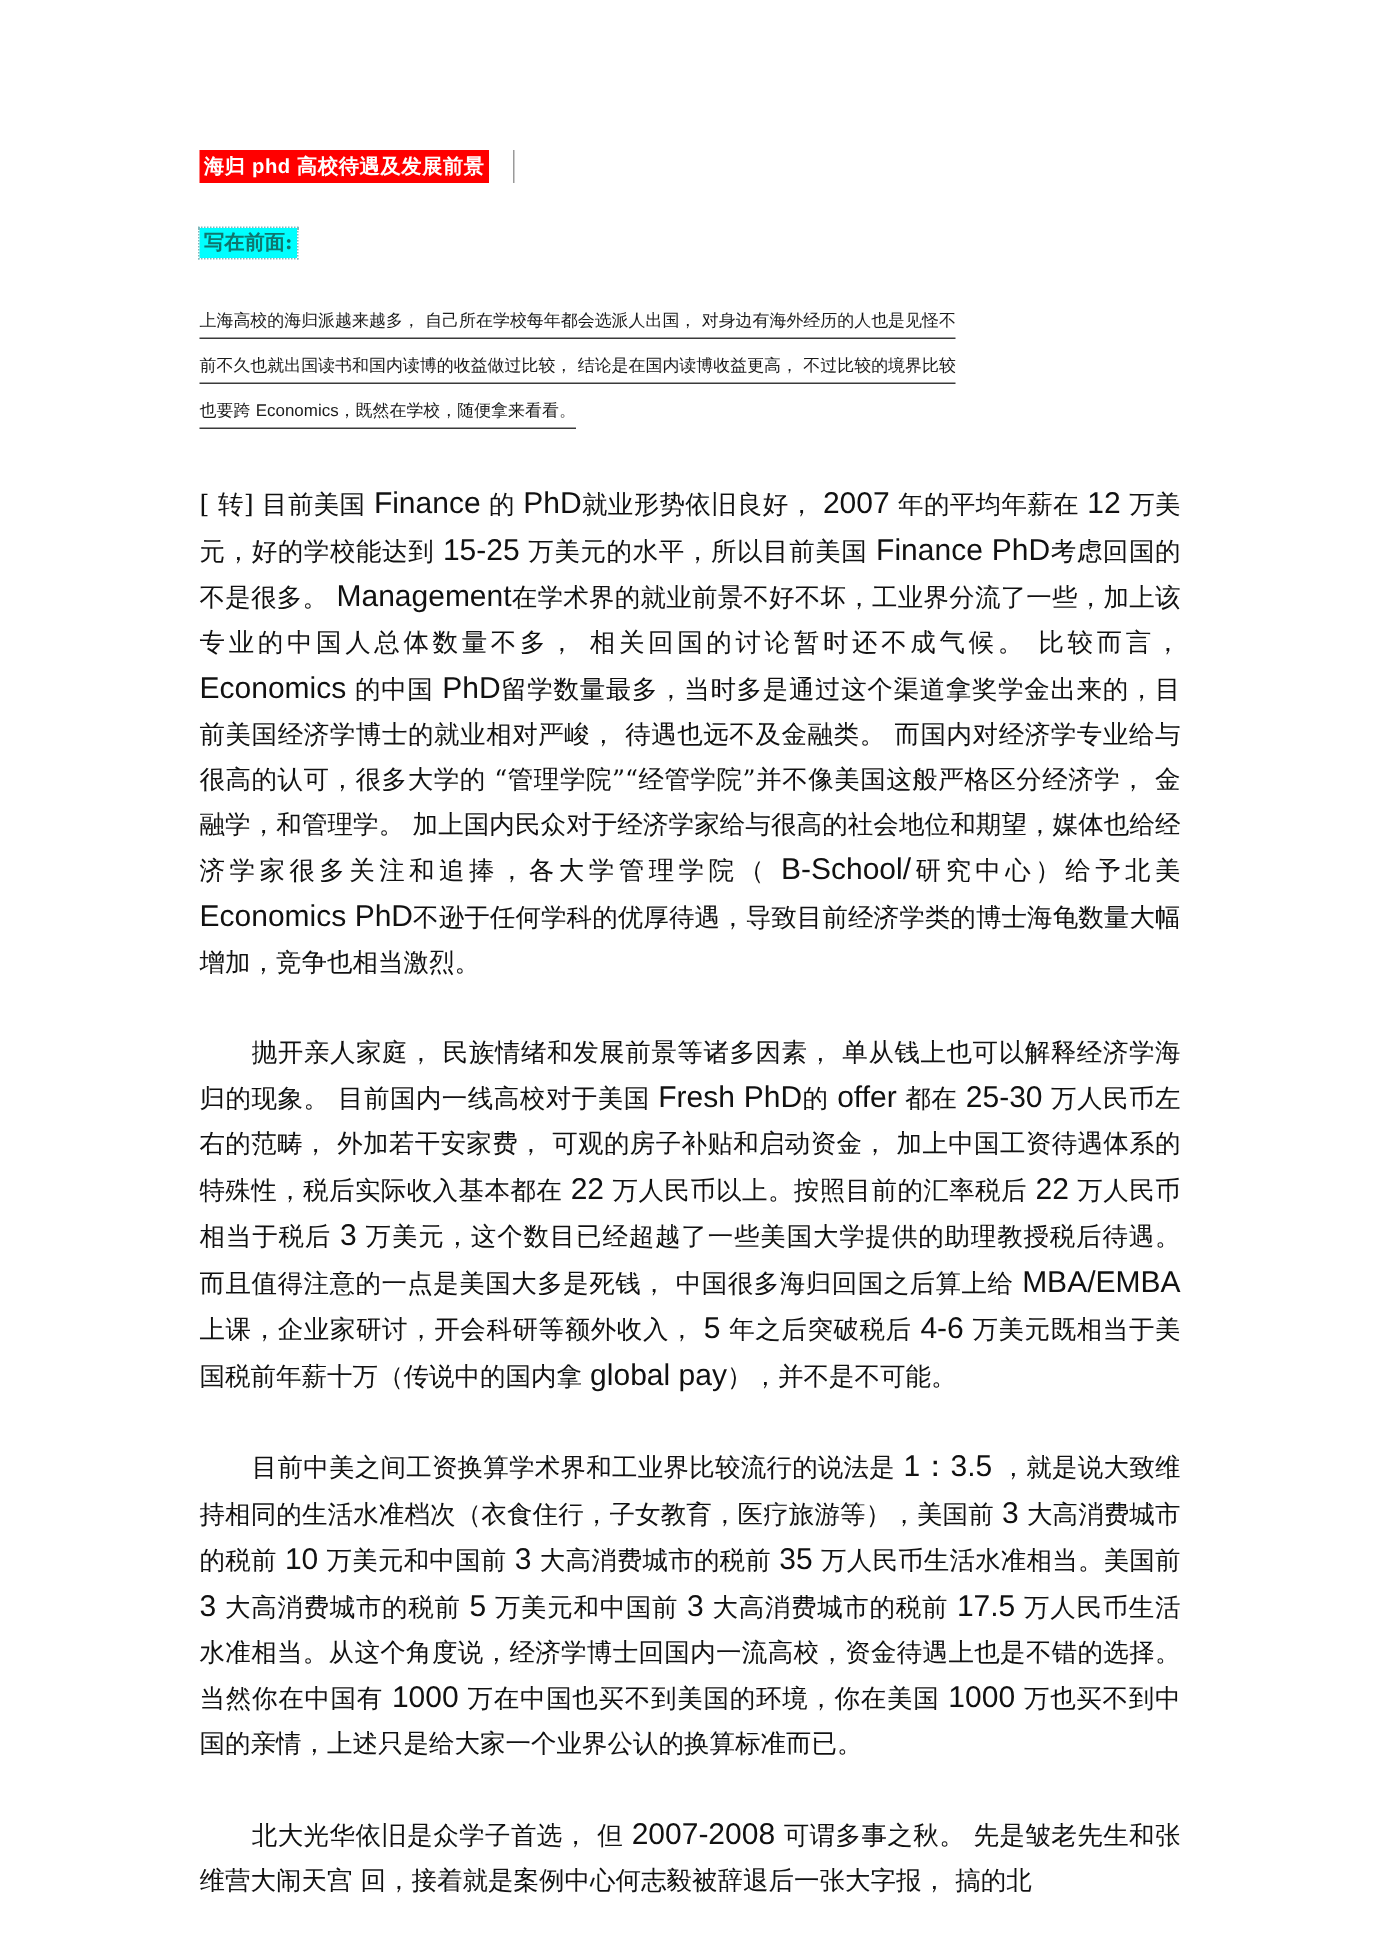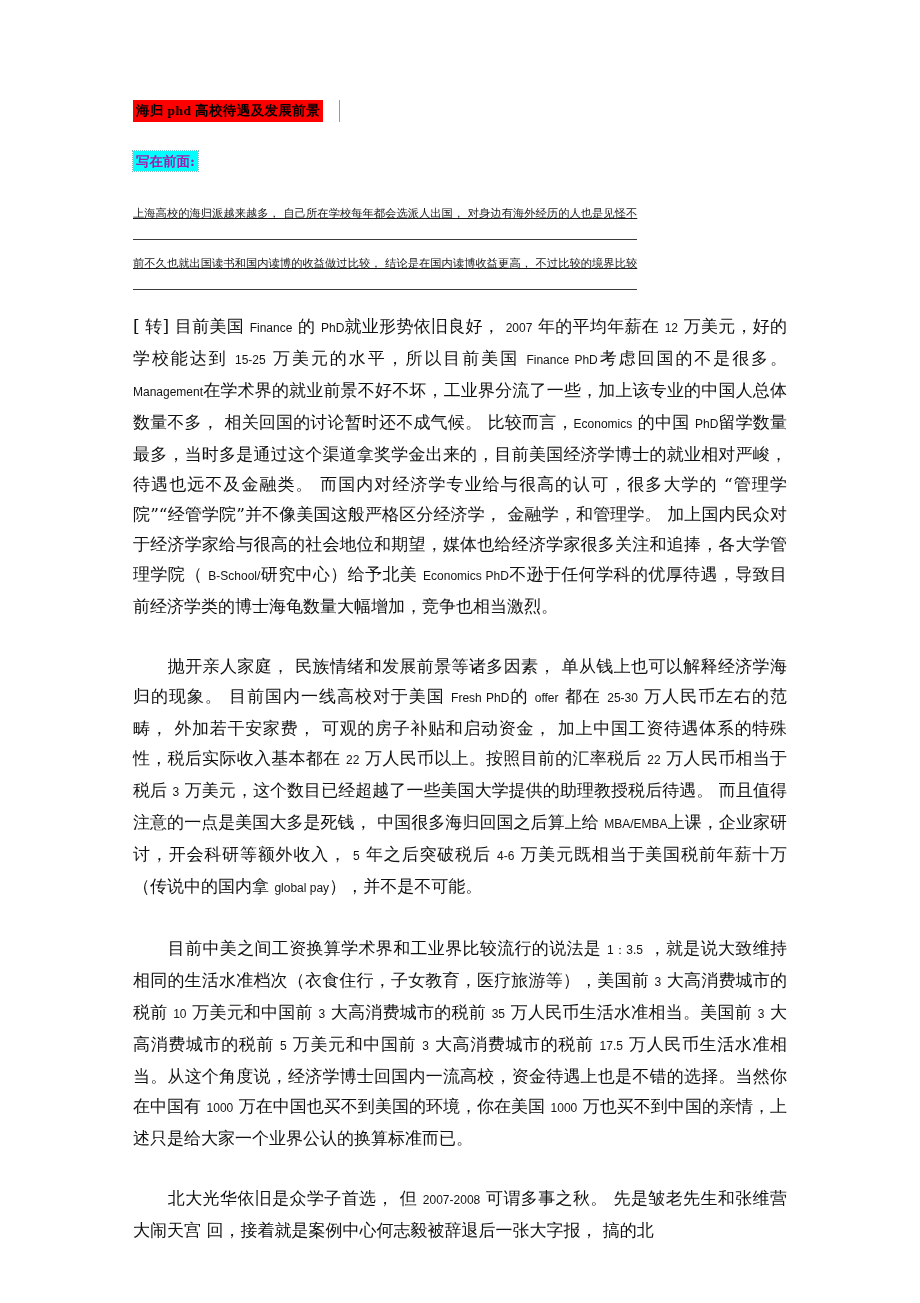--- a/index.html
+++ b/index.html
@@ -26,22 +26,22 @@
 
   
   .title-row {
     display: flex;
     align-items: stretch;
     margin: 0 0 0 0;
     height: 22px;
   }
   .title-highlight {
     background: #ff0000;
-    color: #000000;
-    font-family: Liberation Serif, serif;
+    color: #ffffff;
+    font-family: Liberation Sans, sans-serif;
     font-size: 13.5px;
     line-height: 22px;
     font-weight: 600;
     letter-spacing: 0.4px;
     padding: 0 3px;
     white-space: nowrap;
     display: inline-block;
   }
   .title-caret {
     width: 1px;
@@ -50,21 +50,21 @@
     align-self: stretch;
   }
 
   
   .subtitle-row {
     margin-top: 29px;
     height: 20px;
   }
   .subtitle-highlight {
     background: #00ffff;
-    color: #a21caf;
+    color: #0f766e;
     font-family: "DejaVu Serif", "Liberation Serif", serif;
     font-size: 13.5px;
     line-height: 20px;
     font-weight: 600;
     padding: 0 3px;
     white-space: nowrap;
     display: inline-block;
     outline: 1px dotted #7fb8bb;
     outline-offset: 0px;
   }
@@ -78,25 +78,24 @@
     text-justify: inter-character;
     color: #1a1a1a;
     margin: 0;
   }
   .note-block .ln {
     display: block;
     white-space: nowrap;
   }
   .note-block .ln > span {
     border-bottom: 1px solid #3a3a3a;
-    padding-bottom: 19px;
-    text-decoration: underline;
+    padding-bottom: 5px;
   }
   #note-1 { margin-top: 28px; }
-  #note-2 { margin-top: 20px; }
+  #note-2 { }
 
   .note-block .lat {
     font-family: "Liberation Sans", sans-serif;
     font-size: 11.3px;
   }
 
   
   .body-block {
     font-family: "DejaVu Serif", "Liberation Serif", serif;
     font-size: 17px;
@@ -111,21 +110,21 @@
     margin: 0 0 30px 0;
     text-align: justify;
   }
   .body-block p.indent {
     text-indent: 2.05em;
   }
   .body-block p:last-child { margin-bottom: 0; }
 
   .lat {
     font-family: "Liberation Sans", sans-serif;
-    font-size: 12px;
+    font-size: 20px;
   }
 </style>
 </head>
 <body>
 
 <div class="page">
 
   <div class="title-row">
     <span class="title-highlight">海归 phd 高校待遇及发展前景</span>
     <span class="title-caret"></span>
@@ -134,20 +133,21 @@
   <div class="subtitle-row">
     <span class="subtitle-highlight"><span>写在前面:</span></span>
   </div>
 
   <div class="note-block" id="note-1">
     <span class="ln"><span>上海高校的海归派越来越多， 自己所在学校每年都会选派人出国， 对身边有海外经历的人也是见怪不</span></span>
   </div>
 
   <div class="note-block" id="note-2">
     <span class="ln"><span>前不久也就出国读书和国内读博的收益做过比较， 结论是在国内读博收益更高， 不过比较的境界比较</span></span>
+    <span class="ln"><span>也要跨 <span class="lat">Economics</span>，既然在学校，随便拿来看看。</span></span>
   </div>
 
   <div class="body-block" id="body-wrap">
     <p>[ 转] 目前美国 <span class="lat">Finance</span> 的 <span class="lat">PhD</span>就业形势依旧良好， <span class="lat">2007</span> 年的平均年薪在 <span class="lat">12</span> 万美元，好的学校能达到 <span class="lat">15-25</span> 万美元的水平，所以目前美国 <span class="lat">Finance PhD</span>考虑回国的不是很多。 <span class="lat">Management</span>在学术界的就业前景不好不坏，工业界分流了一些，加上该专业的中国人总体数量不多， 相关回国的讨论暂时还不成气候。 比较而言，<span class="lat">Economics</span> 的中国 <span class="lat">PhD</span>留学数量最多，当时多是通过这个渠道拿奖学金出来的，目前美国经济学博士的就业相对严峻， 待遇也远不及金融类。 而国内对经济学专业给与很高的认可，很多大学的 “管理学院”“经管学院”并不像美国这般严格区分经济学， 金融学，和管理学。 加上国内民众对于经济学家给与很高的社会地位和期望，媒体也给经济学家很多关注和追捧，各大学管理学院（ <span class="lat">B-School/</span>研究中心）给予北美 <span class="lat">Economics PhD</span>不逊于任何学科的优厚待遇，导致目前经济学类的博士海龟数量大幅增加，竞争也相当激烈。</p>
     <p class="indent">抛开亲人家庭， 民族情绪和发展前景等诸多因素， 单从钱上也可以解释经济学海归的现象。 目前国内一线高校对于美国 <span class="lat">Fresh PhD</span>的 <span class="lat">offer</span> 都在 <span class="lat">25-30</span> 万人民币左右的范畴， 外加若干安家费， 可观的房子补贴和启动资金， 加上中国工资待遇体系的特殊性，税后实际收入基本都在 <span class="lat">22</span> 万人民币以上。按照目前的汇率税后 <span class="lat">22</span> 万人民币相当于税后 <span class="lat">3</span> 万美元，这个数目已经超越了一些美国大学提供的助理教授税后待遇。 而且值得注意的一点是美国大多是死钱， 中国很多海归回国之后算上给 <span class="lat">MBA/EMBA</span>上课，企业家研讨，开会科研等额外收入， <span class="lat">5</span> 年之后突破税后 <span class="lat">4-6</span> 万美元既相当于美国税前年薪十万（传说中的国内拿 <span class="lat">global pay</span>），并不是不可能。</p>
     <p class="indent">目前中美之间工资换算学术界和工业界比较流行的说法是 <span class="lat">1：3.5</span> ，就是说大致维持相同的生活水准档次（衣食住行，子女教育，医疗旅游等），美国前 <span class="lat">3</span> 大高消费城市的税前 <span class="lat">10</span> 万美元和中国前 <span class="lat">3</span> 大高消费城市的税前 <span class="lat">35</span> 万人民币生活水准相当。美国前 <span class="lat">3</span> 大高消费城市的税前 <span class="lat">5</span> 万美元和中国前 <span class="lat">3</span> 大高消费城市的税前 <span class="lat">17.5</span> 万人民币生活水准相当。从这个角度说，经济学博士回国内一流高校，资金待遇上也是不错的选择。当然你在中国有 <span class="lat">1000</span> 万在中国也买不到美国的环境，你在美国 <span class="lat">1000</span> 万也买不到中国的亲情，上述只是给大家一个业界公认的换算标准而已。</p>
     <p class="indent">北大光华依旧是众学子首选， 但 <span class="lat">2007-2008</span> 可谓多事之秋。 先是皱老先生和张维营大闹天宫  回，接着就是案例中心何志毅被辞退后一张大字报， 搞的北</p>
   </div>
 
 </div>

